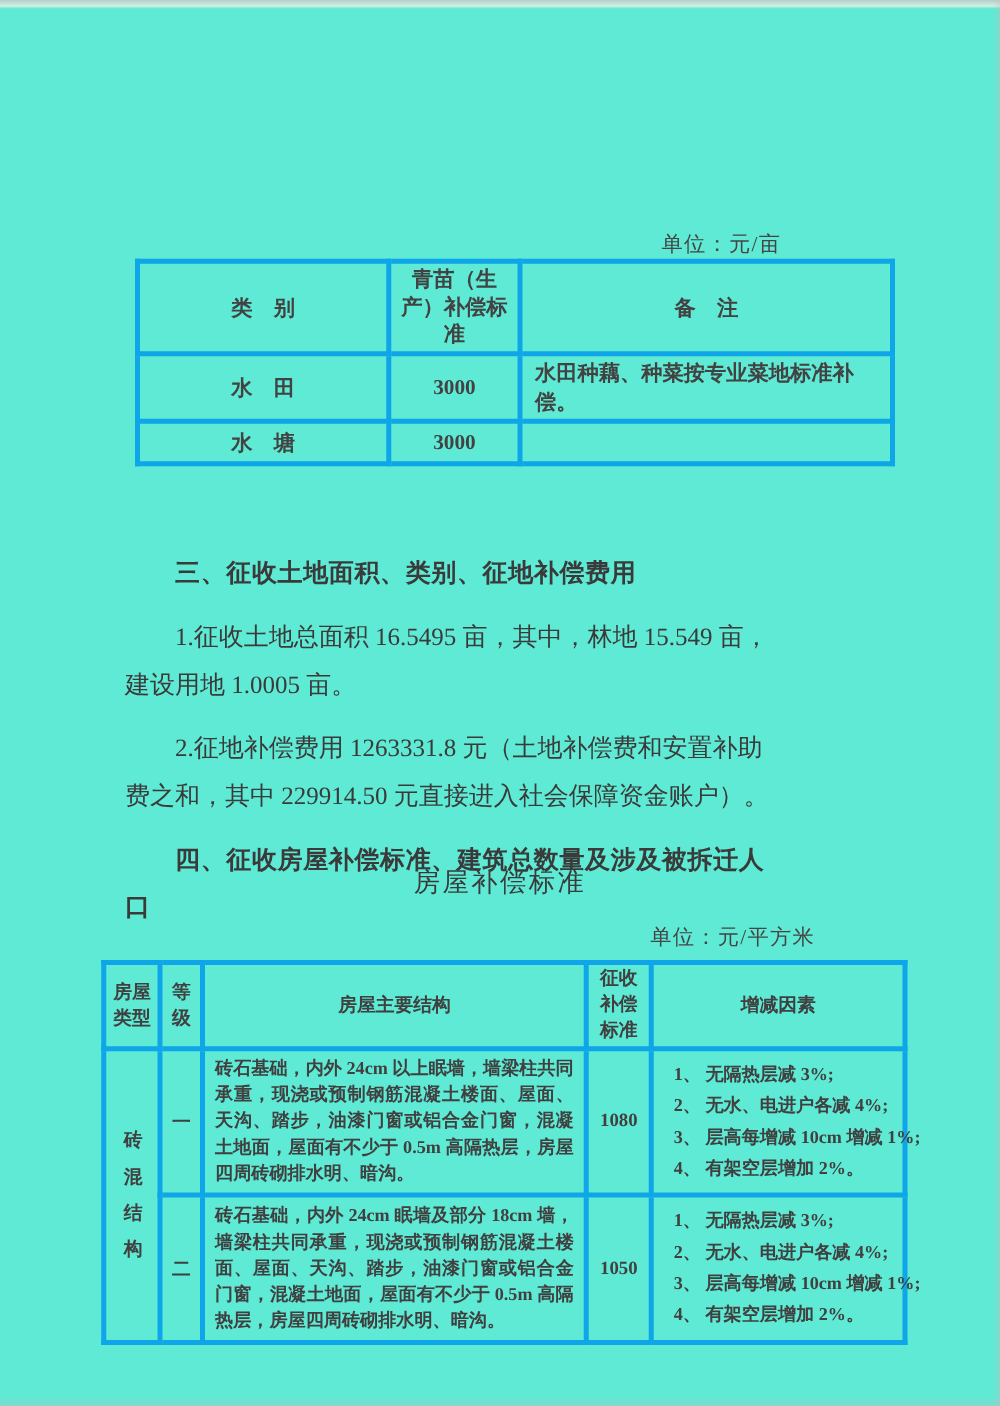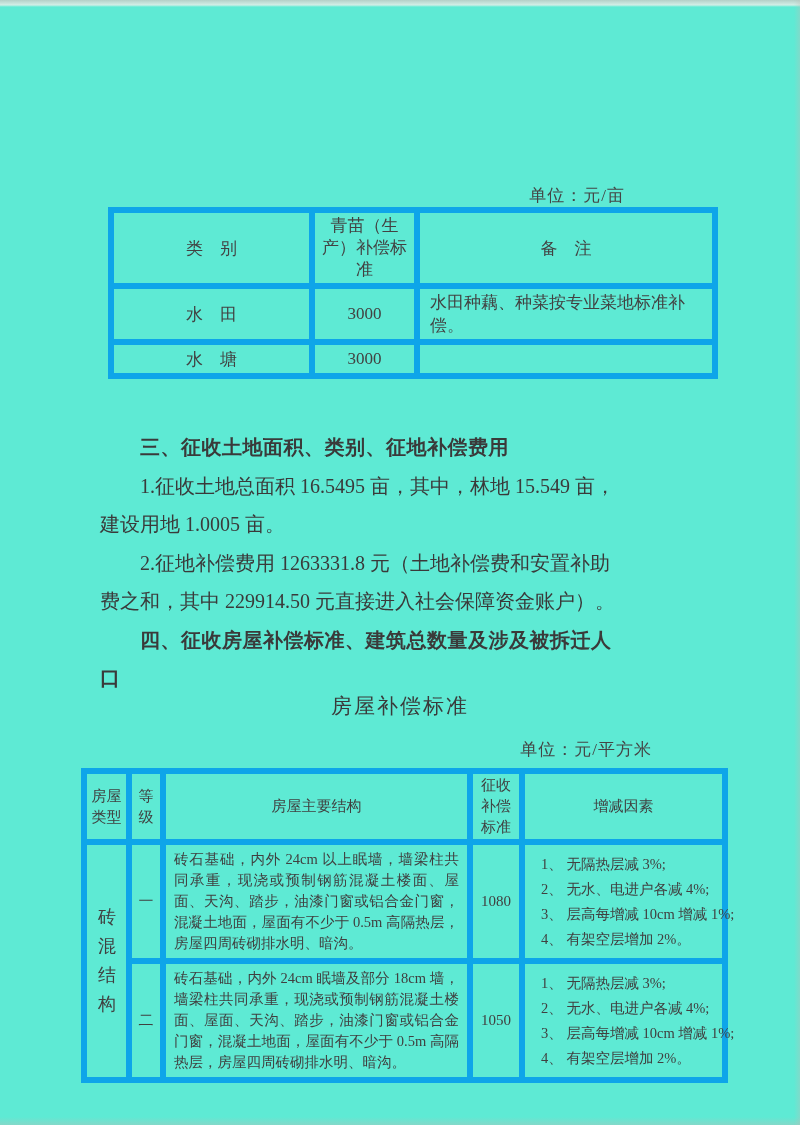--- a/index.html
+++ b/index.html
@@ -32,21 +32,21 @@
     position: absolute;
     font-size: 17px;
     letter-spacing: 1px;
     color: #454545;
   }
   .unit-1 { top: 184px; right: 175px; }
   .unit-2 { top: 738px; right: 148px; }
 
   
   table { border-collapse: collapse; table-layout: fixed; }
-  td, th { border: 6px solid #0ea5e9; font-weight: normal; vertical-align: middle; }
+  td, th { border: 4px solid #0ea5e9; font-weight: bold; vertical-align: middle; }
 
   .crop-table {
     position: absolute; top: 207px; left: 108px; width: 604px;
     font-size: 17px;
   }
   .crop-table col.c1 { width: 201px; }
   .crop-table col.c2 { width: 105px; }
   .crop-table col.c3 { width: 298px; }
   .crop-table td { padding: 2px 6px; text-align: center; color: #424242; }
   .crop-table td.remark { text-align: left; padding: 2px 10px; line-height: 23px; }
@@ -56,21 +56,21 @@
   .row-2 { height: 34px; }
   .row-3 { height: 40px; }
   .row-4 { height: 44px; }
 
   
   .body-text {
     position: absolute; top: 428px; left: 100px; width: 612px;
     font-size: 20px; line-height: 38.5px; color: #3a3a3a;
   }
   .body-text .line { white-space: nowrap; }
-  .body-text .indent { text-indent: 2em; }
+  .body-text .indent { text-indent: 2em; margin-top: 12px; }
   .heading { font-weight: bold; letter-spacing: .5px; }
 
   .house-title {
     position: absolute; top: 692px; left: 0; width: 100%;
     text-align: center; font-size: 21px; letter-spacing: 2px; color: #3a3a3a;
   }
 
   
   .house-table {
     position: absolute; top: 768px; left: 81px; width: 641px;
@@ -82,21 +82,21 @@
   .house-table col.h4 { width: 52px; }
   .house-table col.h5 { width: 203px; }
   .house-table td { color: #404040; }
   .hdr-row { height: 62px; }
   .house-row-1 { height: 112px; }
   .house-row-2 { height: 118px; }
   .cell-center { text-align: center; }
   .narrow-wrap { display: inline-block; text-align: center; line-height: 21px; font-size: 15px; }
   .w-2char { width: 34px; }
   .w-1char { width: 17px; }
-  .vertical-label { display: inline-block; width: 17px; line-height: 29px; font-size: 18px; letter-spacing: 0; }
+  .vertical-label { display: inline-block; width: 17px; line-height: 29px; font-size: 15px; letter-spacing: 0; text-align: right; }
   .structure-cell {
     text-align: justify; padding: 4px 8px; line-height: 21px;
     vertical-align: middle;
   }
   .factors-cell { padding: 6px 4px 6px 16px; vertical-align: middle; }
   .factors-cell .factor-line { line-height: 25px; white-space: nowrap; }
   .std-cell { text-align: center; font-size: 15px; }
   .grade-cell { text-align: center; font-size: 15px; }
 </style>
 </head>

